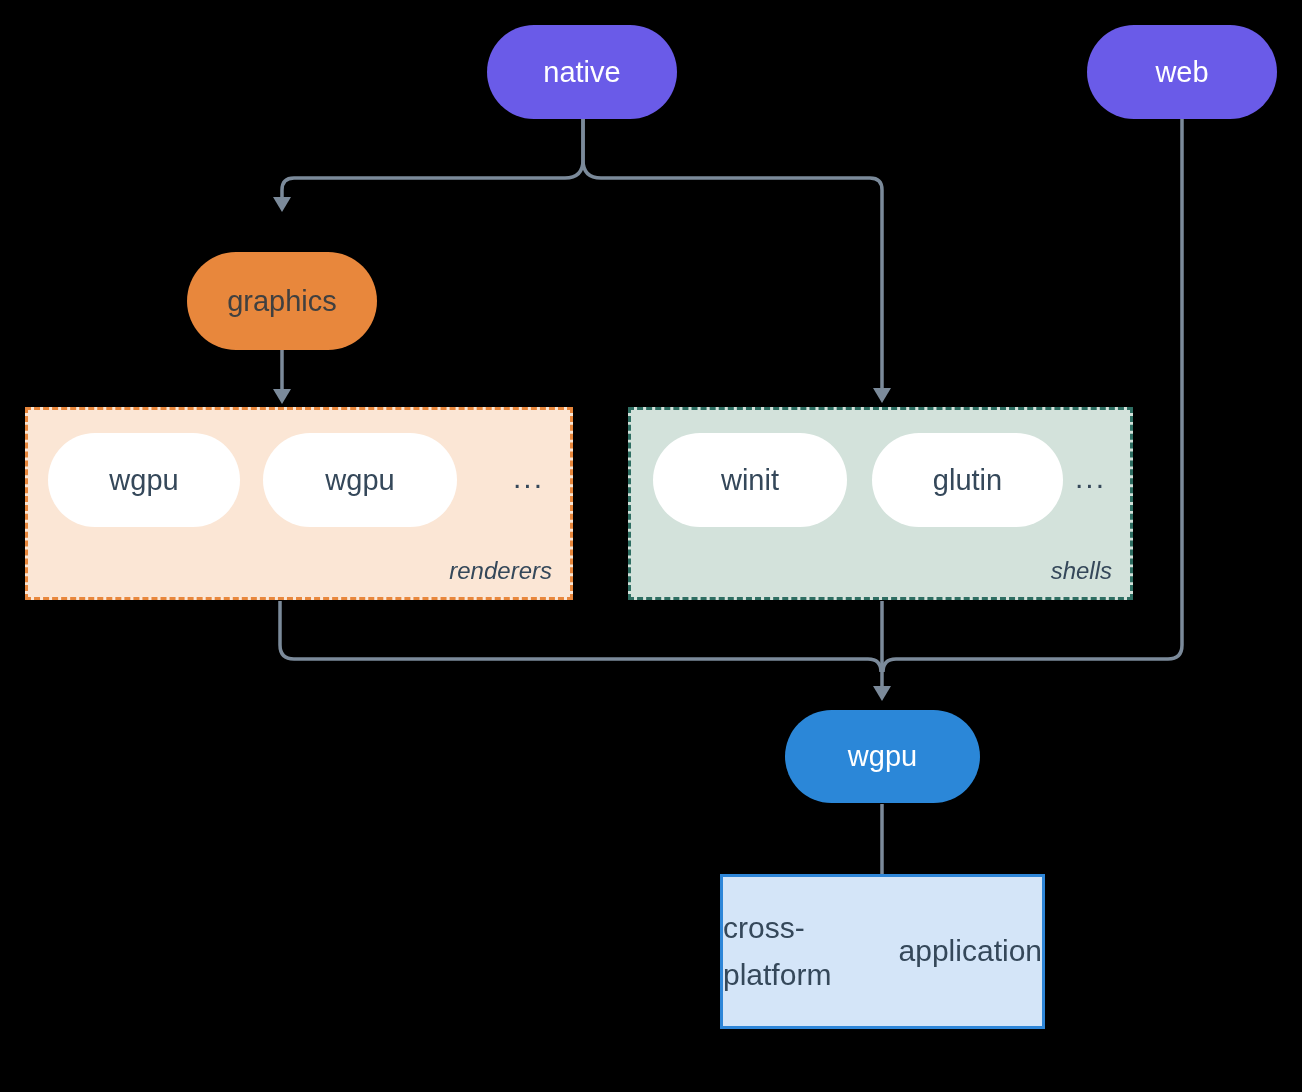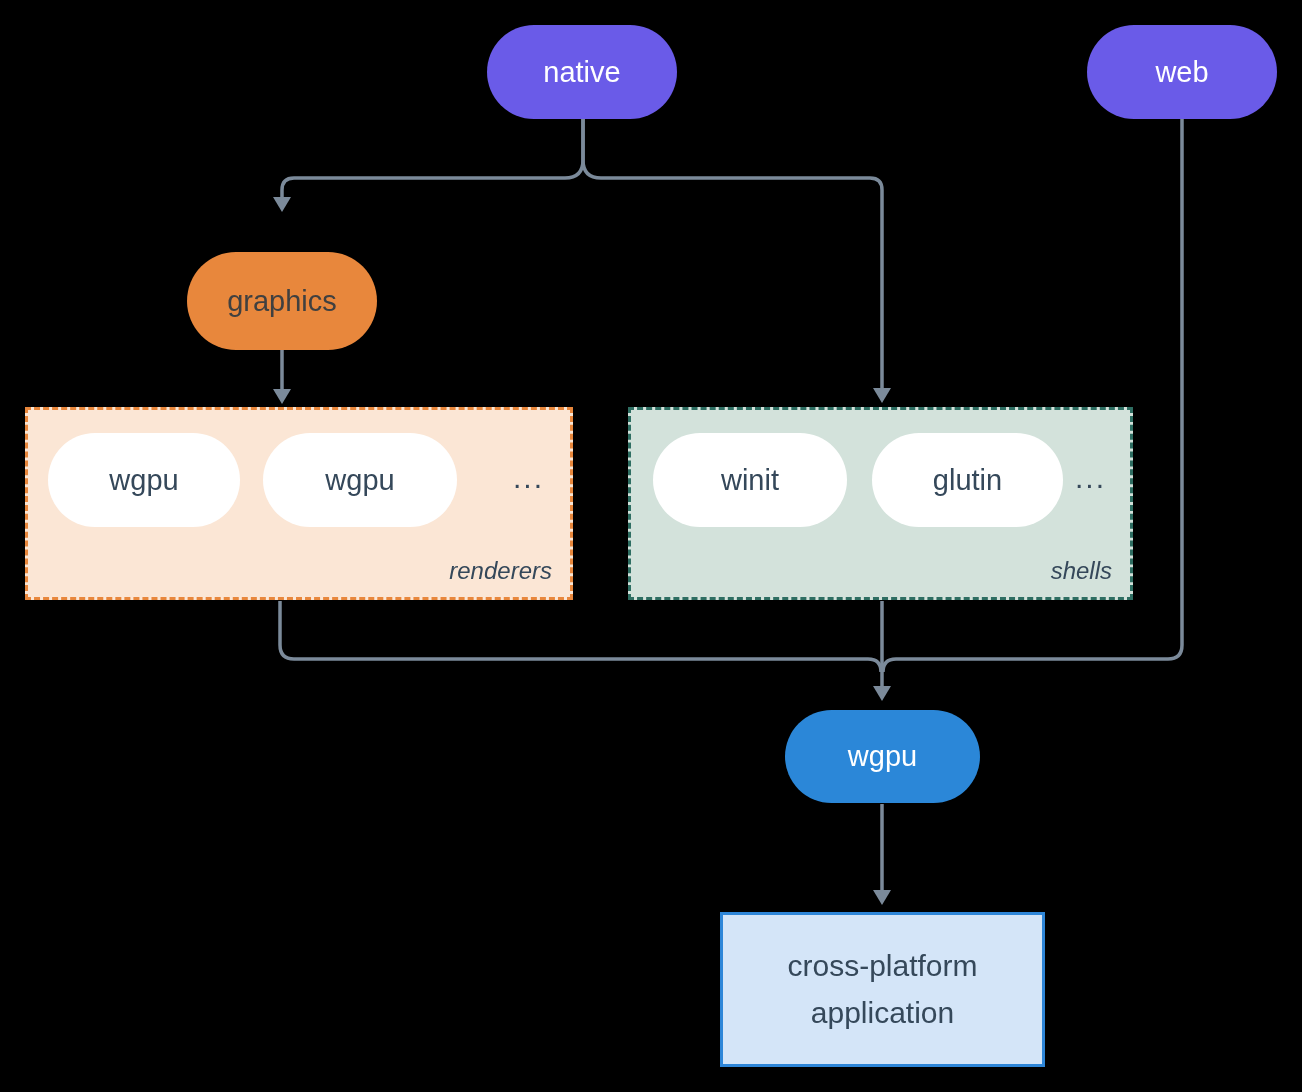--- a/index.html
+++ b/index.html
@@ -33,23 +33,23 @@
     font-size: 24px; color: #35485a; font-style: italic;
   }
   .dots {
     position: absolute; top: 21px; height: 94px;
     display: flex; align-items: center;
     font-size: 30px; color: #35485a; letter-spacing: 2px;
   }
 
   .app-box {
     position: absolute; box-sizing: border-box;
-    left: 720px; top: 912px; width: 325px; height: 155px;
+    left: 720px; top: 874px; width: 325px; height: 155px;
     background: #d4e5f8; border: 3px solid #2e86d8;
-    display: flex; flex-direction: column;
+    display: flex; flex-direction: row;
     align-items: center; justify-content: center;
     font-size: 30px; line-height: 1.55; color: #35485a;
   }
 
   
   .node-native   { left: 487px;  top: 25px;  width: 190px; height: 94px; }
   .node-web      { left: 1087px; top: 25px;  width: 190px; height: 94px; }
   .node-graphics { left: 187px;  top: 216px; width: 190px; height: 98px; }
   .node-iced     { left: 785px;  top: 710px; width: 195px; height: 93px; }
 

